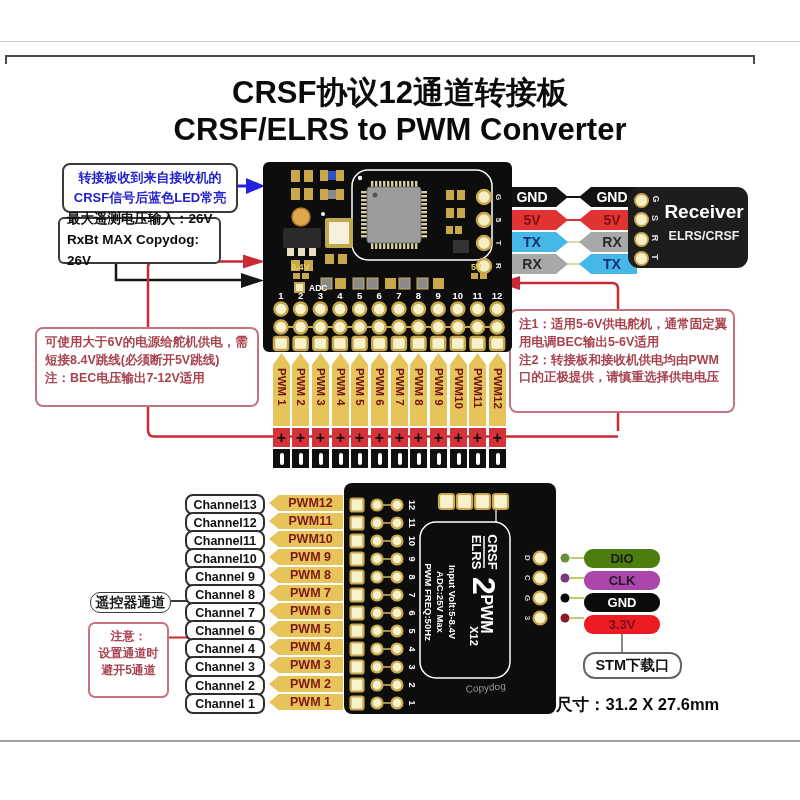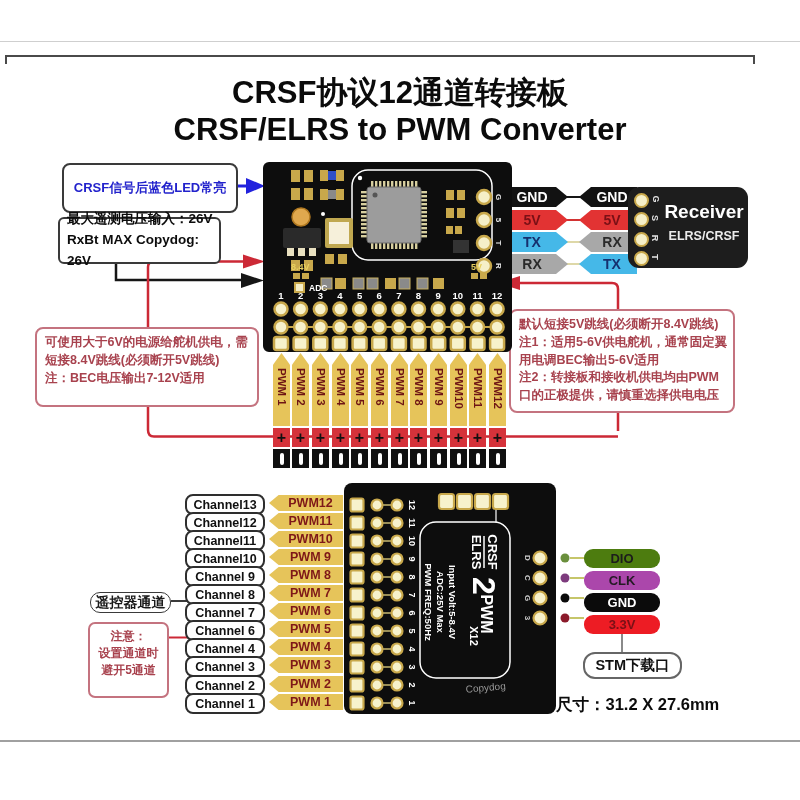--- a/index.html
+++ b/index.html
@@ -93,34 +93,34 @@
       <line x1="570" y1="618" x2="584" y2="618" stroke="#c6c66a" stroke-width="2"></line>
       <circle cx="565" cy="558" r="4.5" fill="#6a8f3c"></circle>
       <circle cx="565" cy="578" r="4.5" fill="#7d3b7d"></circle>
       <circle cx="565" cy="598" r="4.5" fill="#0a0a0a"></circle>
       <circle cx="565" cy="618" r="4.5" fill="#8b1a2a"></circle>
       <line x1="622" y1="634" x2="622" y2="653" stroke="#8a8a8a" stroke-width="2"></line>
     </g>
   </svg>
 
   <div class="abs wbox" style="left:62px;top:163px;width:176px;height:50px;z-index:2;font-size:13px;font-weight:800;color:#2222cc;line-height:1.55;">
+    <span>转接板收到来自接收机的</span>
     <span>CRSF信号后蓝色LED常亮</span>
   </div>
   <div class="abs wbox" style="left:58px;top:217px;width:163px;height:47px;z-index:2;font-size:13.5px;font-weight:800;color:#0c0c0c;line-height:1.55;border-radius:6px;align-items:flex-start;padding-left:7px;">
     <span>最大遥测电压输入：26V</span>
     <span>RxBt MAX Copydog: 26V</span>
   </div>
 
   <div class="abs rnote" style="left:35px;top:327px;width:224px;height:80px;z-index:2;font-size:12.5px;white-space:nowrap;">
     <div>可使用大于6V的电源给舵机供电，需</div>
     <div>短接8.4V跳线(必须断开5V跳线)</div>
     <div>注：BEC电压输出7-12V适用</div>
   </div>
   <div class="abs rnote" style="left:509px;top:309px;width:226px;height:104px;z-index:2;font-size:12.5px;white-space:nowrap;">
-    <div>默认短接5V跳线(必须断开8.4V跳线)</div>
     <div>注1：适用5-6V供电舵机，通常固定翼</div>
     <div>用电调BEC输出5-6V适用</div>
     <div>注2：转接板和接收机供电均由PWM</div>
     <div>口的正极提供，请慎重选择供电电压</div>
   </div>
 
   <svg class="abs" style="left:263px;top:162px;z-index:2;" width="249" height="191" viewBox="0 0 249 191">
     <rect x="0" y="0" width="249" height="190" rx="6" fill="#0d0d0d"></rect>
     <rect x="89" y="8" width="140" height="90" rx="16" fill="none" stroke="#ffffff" stroke-width="1.5"></rect>
     <circle cx="97" cy="16" r="2.2" fill="#ffffff"></circle>

